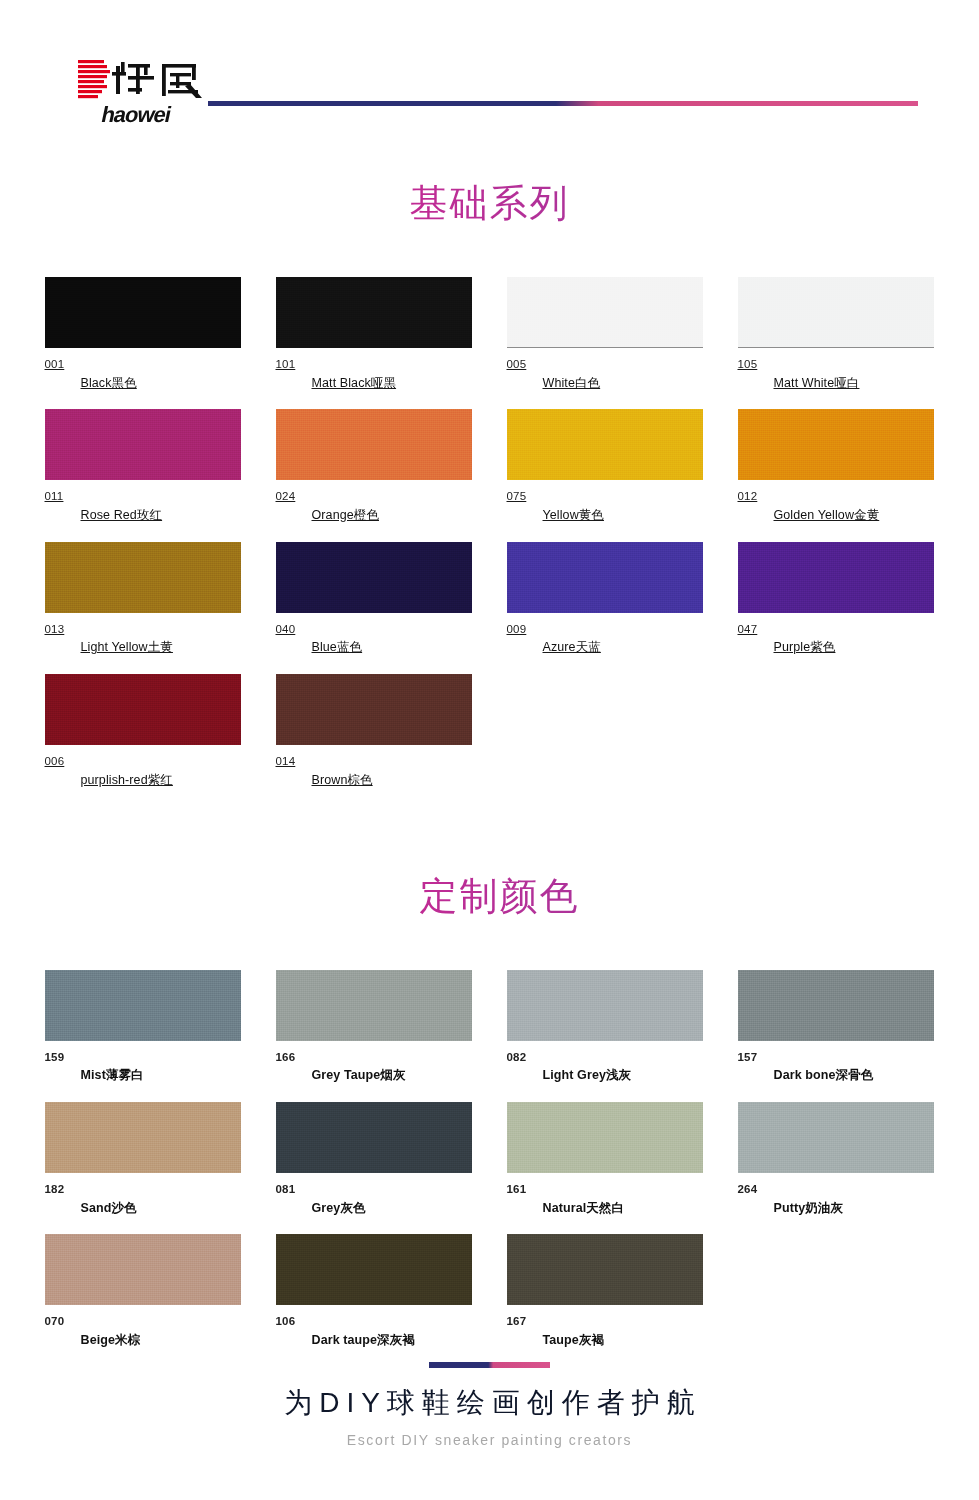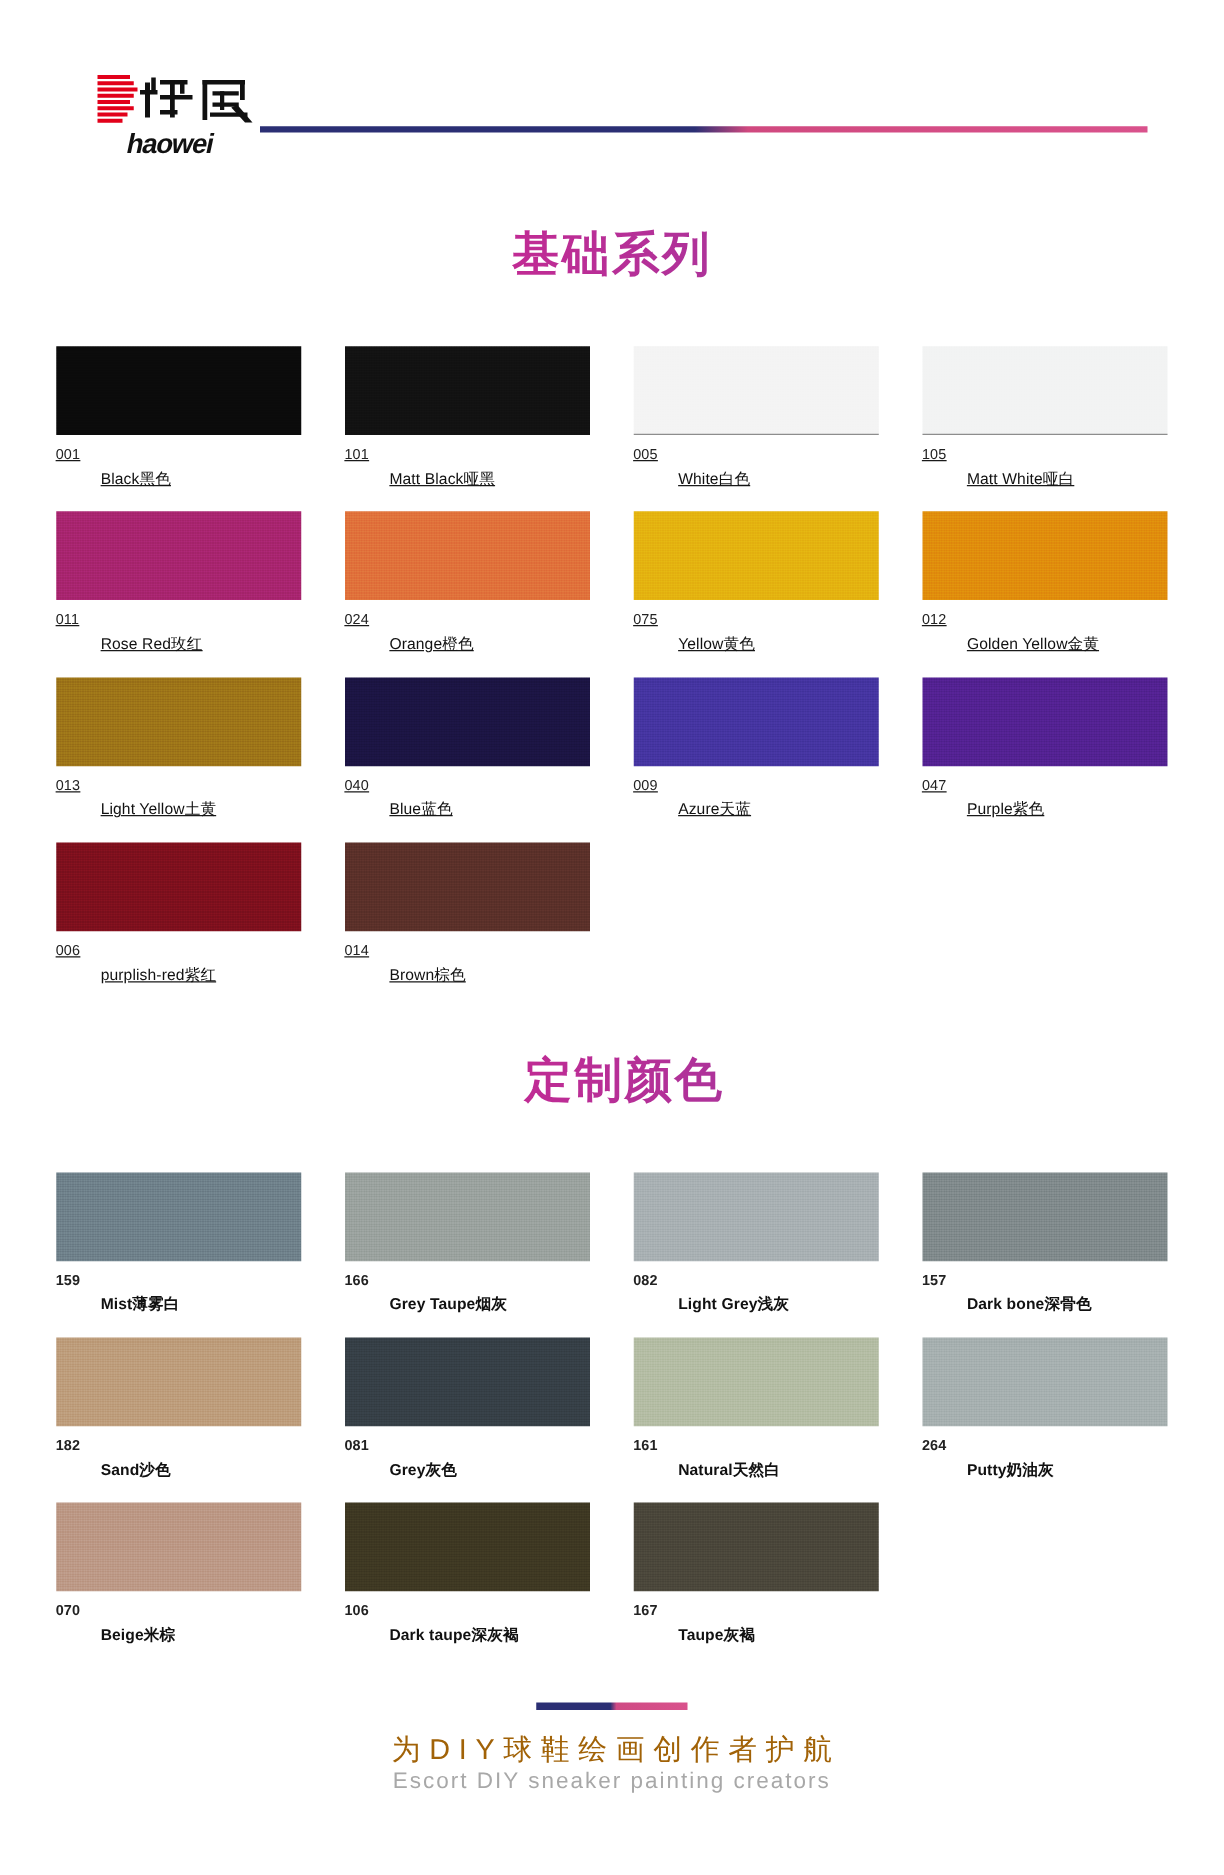--- a/index.html
+++ b/index.html
@@ -40,31 +40,31 @@
     height: 5px;
     background: linear-gradient(to right,
                 #2b2f74 0%, #2b2f74 49%,
                 #d0497f 55%, #d9528c 100%);
   }
 
   
   .section-title {
     text-align: center;
     font-size: 38px;
-    font-weight: bold;
+    font-weight: normal;
     letter-spacing: 2px;
     margin: 0;
     background: linear-gradient(to right, #d6208f 0%, #c32a93 40%, #9b3aa0 75%, #7b3fa3 100%);
     -webkit-background-clip: text;
     background-clip: text;
     color: transparent;
     -webkit-text-fill-color: transparent;
   }
   .title-basic { margin-top: 58px; }
-  .title-custom { margin-top: 32px; padding-left: 20px; }
+  .title-custom { margin-top: 64px; padding-left: 20px; }
 
   
   .grid {
     width: 890px;
     margin: 0 auto;
     display: grid;
     grid-template-columns: repeat(4, 196px);
     column-gap: 35px;
     row-gap: 0;
   }
@@ -123,30 +123,31 @@
   }
   .footer-rule {
     width: 121px;
     height: 6px;
     margin: 0 auto 18px auto;
     background: linear-gradient(to right,
                 #2b2f74 0%, #2b2f74 49%,
                 #cf4a84 53%, #d9528c 100%);
   }
   .footer-cn {
-    font-size: 23px;
-    color: #a16207;
+    font-size: 28px;
+    color: #0f172a;
     letter-spacing: 7px;
     line-height: 1.2;
     margin: 16px 0 0 7px;
   }
   .footer-en {
-    font-size: 18px;
+    font-size: 14px;
     color: #a8a8a8;
     letter-spacing: 1.6px;
+    margin-top: 12px;
   }
 </style>
 </head>
 <body>
 
 <div class="header">
   <div class="logo-wrap">
     <svg class="logo-svg" width="140" height="80" viewBox="0 0 140 80">
 
       <g fill="#e2001a">

